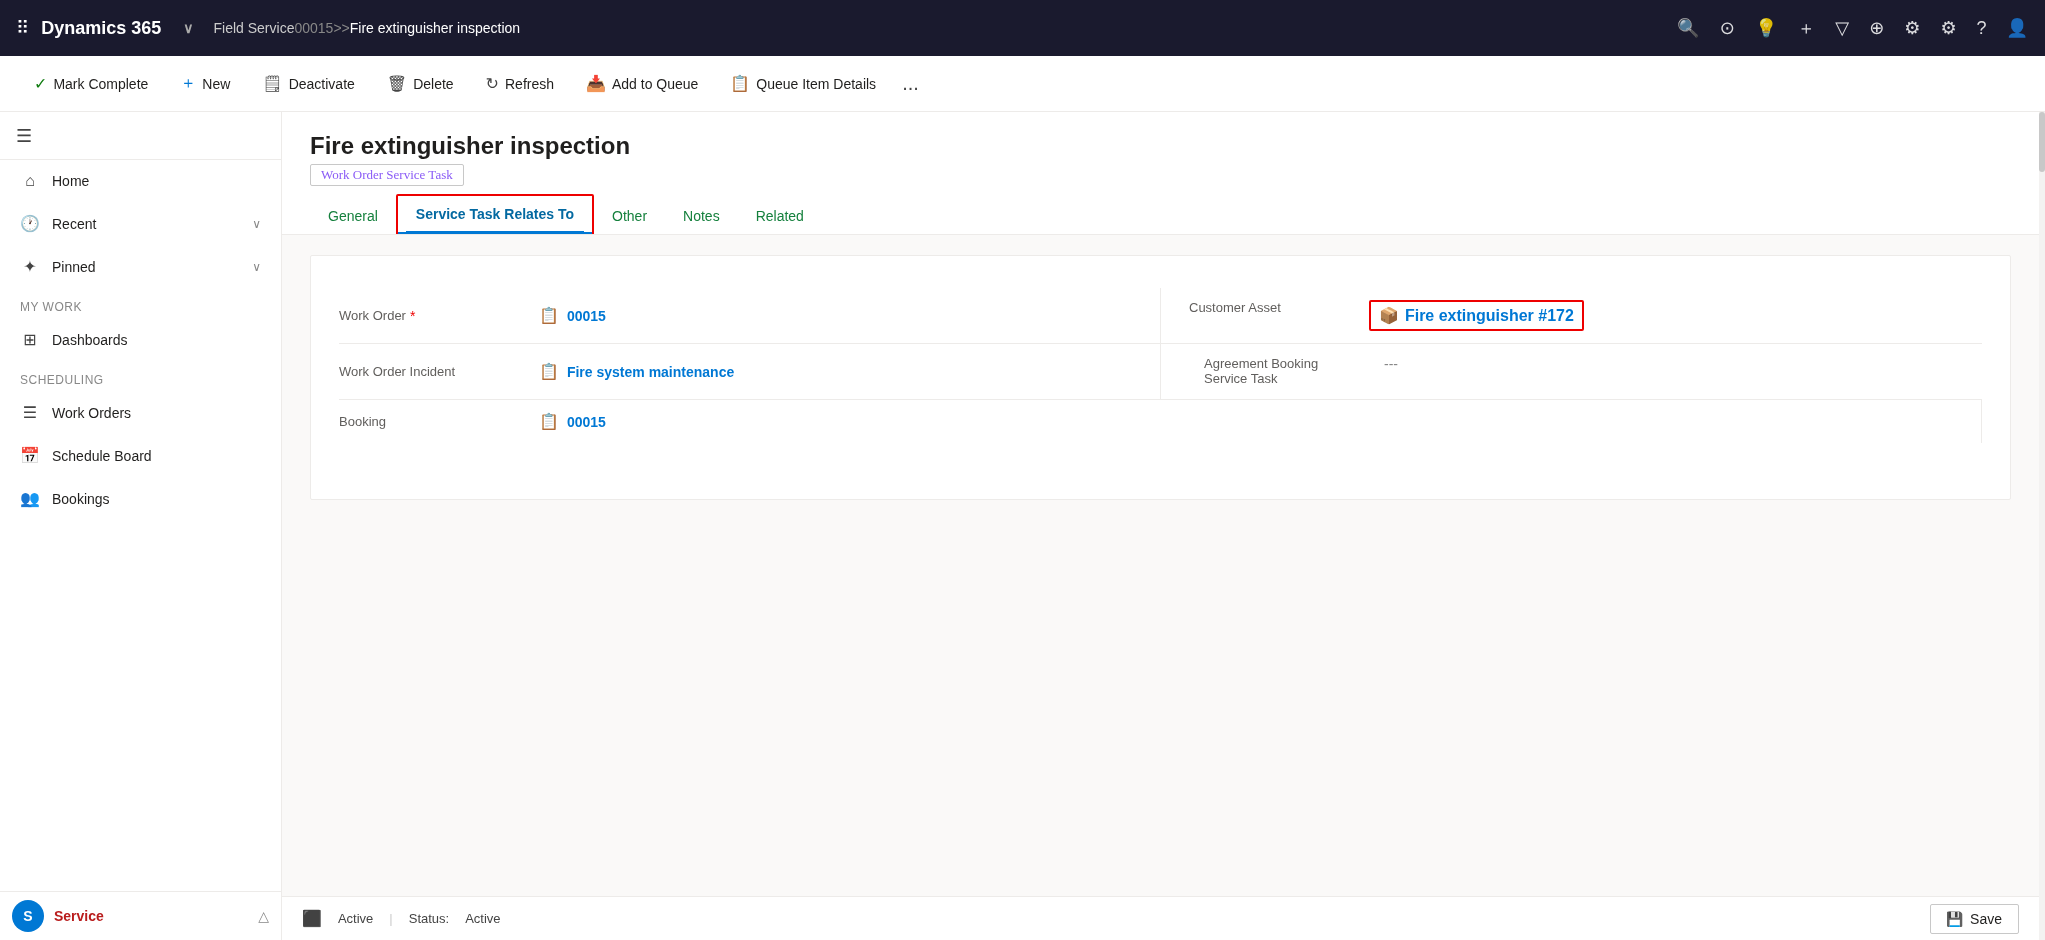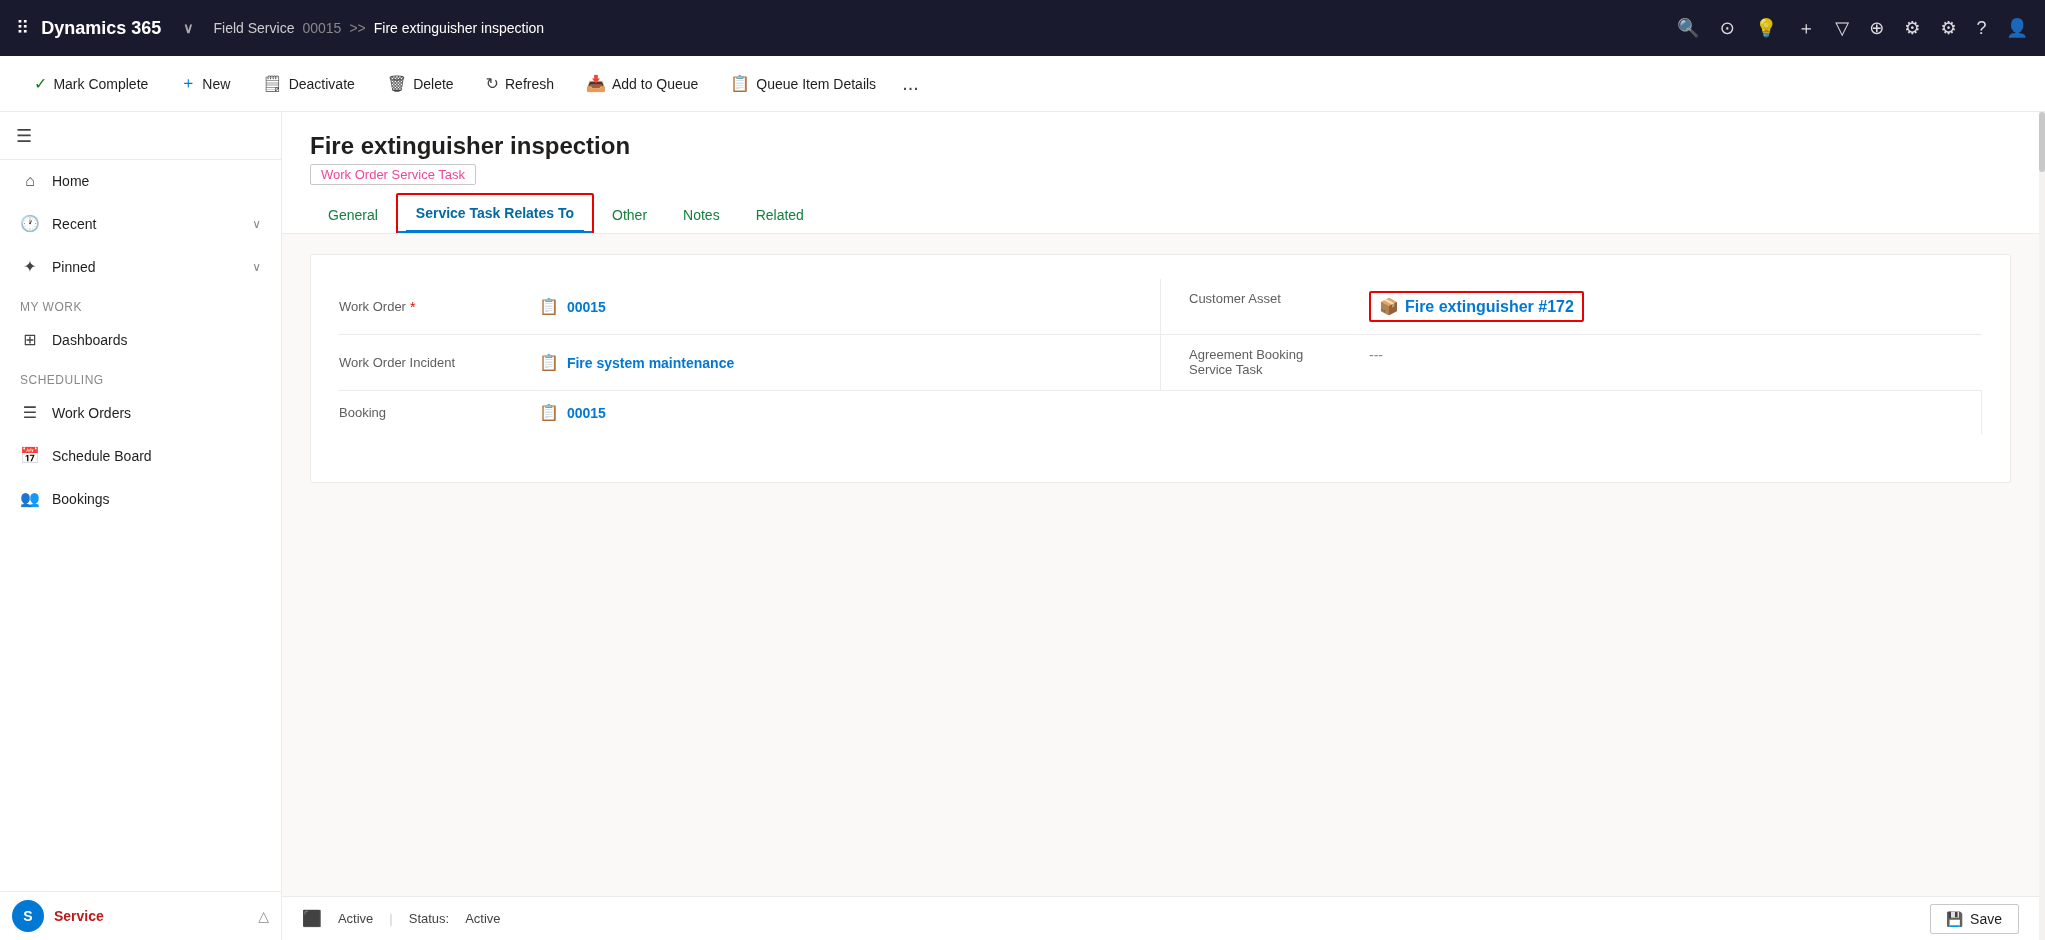--- a/index.html
+++ b/index.html
@@ -11,21 +11,21 @@
       height: 56px;
       display: flex;
       align-items: center;
       padding: 0 16px;
       gap: 12px;
       flex-shrink: 0;
     }
     .top-nav .dots-icon { color: #fff; font-size: 18px; cursor: pointer; }
     .top-nav .brand { color: #fff; font-size: 18px; font-weight: 600; display: flex; align-items: center; gap: 22px; cursor: pointer; }
     .top-nav .brand-chevron { color: #aaa; font-size: 14px; }
-    .top-nav .nav-path { color: #ccc; font-size: 14px; display: flex; align-items: center; gap: 8px; margin-left: 8px; }
+    .top-nav .nav-path { color: #ccc; font-size: 14px; display: flex; align-items: center; margin-left: 8px; }
     .top-nav .nav-path .sep { color: #888; }
     .top-nav .nav-path .page-name { color: #fff; }
     .top-nav-right { margin-left: auto; display: flex; align-items: center; gap: 20px; color: #fff; font-size: 18px; }
     .top-nav-right span { cursor: pointer; opacity: 0.85; }
 
     
     .command-bar {
       background: #fff;
       height: 56px;
       display: flex;
@@ -142,22 +142,23 @@
       font-weight: 700;
       color: #201f1e;
       margin-bottom: 4px;
     }
     .record-type-badge {
       display: inline-block;
       border: 1px solid #c8c8c8;
       border-radius: 2px;
       padding: 2px 10px;
       font-size: 13px;
-      color: #ec4899;
+      color: #8b5cf6;
       margin-bottom: 0;
+      font-family: Liberation Serif, serif;
     }
 
     
     .tabs-bar {
       display: flex;
       align-items: flex-end;
       padding: 0 28px;
       background: #fff;
       border-bottom: 1px solid #edebe9;
       margin-top: 8px;
@@ -198,21 +199,21 @@
     .form-area {
       flex: 1;
       overflow-y: auto;
       padding: 20px 28px;
       background: #faf9f8;
     }
     .form-card {
       background: #fff;
       border: 1px solid #edebe9;
       border-radius: 2px;
-      padding: 24px 28px;
+      padding: 32px 28px;
     }
     .field-label {
       font-size: 13px;
       color: #605e5c;
       min-width: 200px;
       display: flex;
       align-items: center;
       gap: 4px;
     }
     .required-star { color: #e00; font-size: 14px; }
@@ -469,21 +470,21 @@
           <div class="col-left">
             <div class="field-label">
               <span>Work Order Incident</span>
             </div>
             <div class="field-value">
               <span class="field-icon">📋</span>
               <a class="field-link">Fire system maintenance</a>
             </div>
           </div>
           <div class="col-right">
-            <div class="field-label" style="min-width:180px; flex-direction:column; align-items:flex-start; gap:0;">
+            <div class="field-label" style="min-width:180px; flex-direction:column; align-items:flex-start; gap:0;margin-left:15px;">
               <span>Agreement Booking</span>
               <span>Service Task</span>
             </div>
             <div class="field-value">
               <span class="field-empty">---</span>
             </div>
           </div>
         </div>
 
         <div class="two-col-row" style="border-bottom:none;flex-direction:column;">

